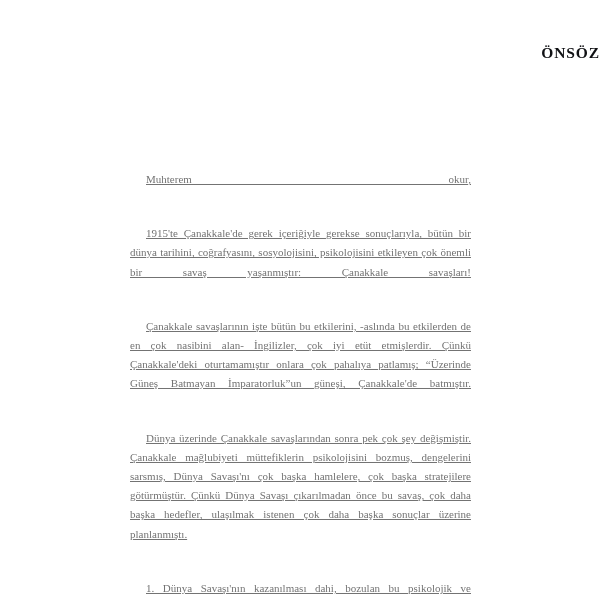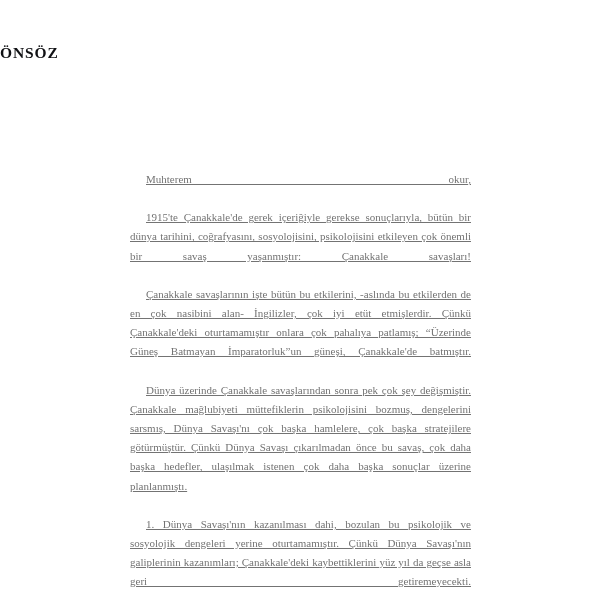--- a/index.html
+++ b/index.html
@@ -19,21 +19,21 @@
     color: #15161a;
     -webkit-font-smoothing: antialiased;
   }
 
   
   .page-heading {
     position: absolute;
     top: 34px;
     left: 0;
     right: 0;
-    text-align: left;
+    text-align: right;
     font-size: 15.5px;
     font-weight: bold;
     letter-spacing: 0.9px;
     color: #101114;
   }
 
   
   .text-body {
     position: absolute;
     top: 170px;
@@ -48,21 +48,21 @@
     text-align: justify;
     text-justify: inter-word;
     text-indent: 16px;
     color: #737373;
     hyphens: manual;
     word-spacing: 0.1px;
     text-decoration: underline;
   }
 
   .para + .para {
-    margin-top: 0;
+    margin-top: 16px;
   }
 
   
   .para:after {
     content: "";
     display: inline-block;
     width: 100%;
   }
 </style>
 </head>

